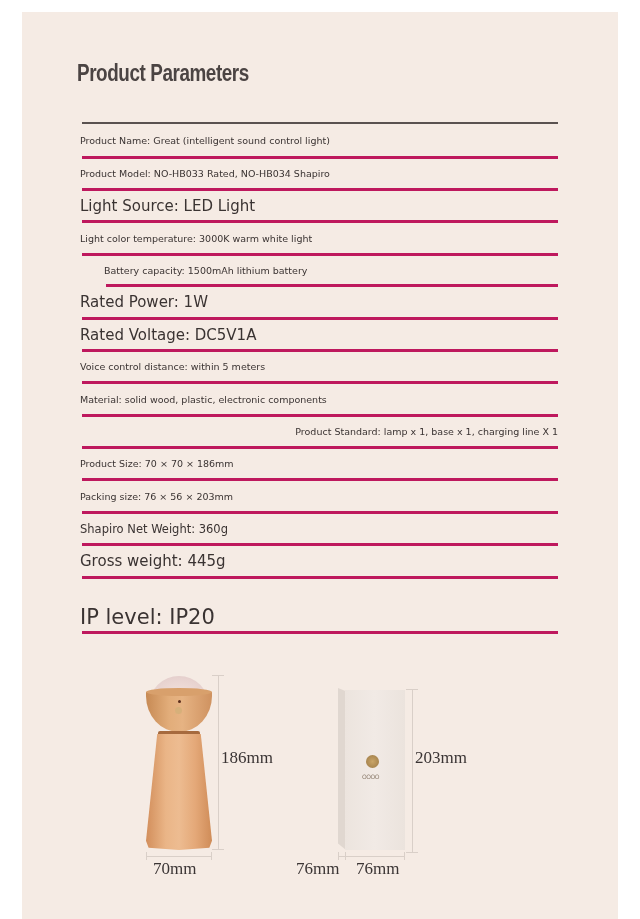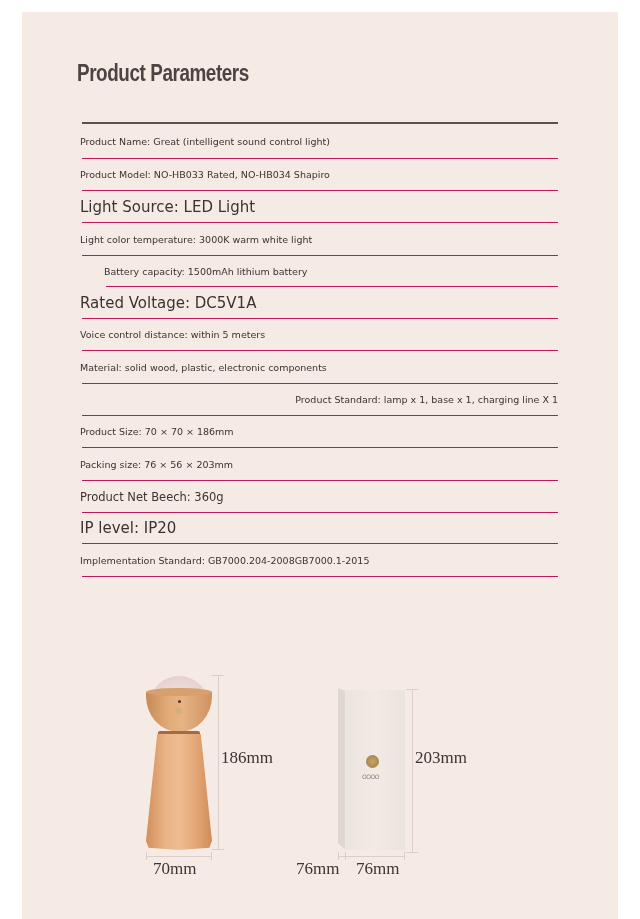--- a/index.html
+++ b/index.html
@@ -1,26 +1,26 @@
 <!DOCTYPE html>
 <html><head>
   <meta charset="utf-8">
   <style>
     html, body { margin:0; padding:0; }
     body { width:640px; height:919px; background:#ffffff; position:relative; overflow:hidden; font-family:"DejaVu Sans", sans-serif; }
     .panel { position:absolute; left:22px; top:12px; width:596px; height:907px; background:#f5ebe4; }
     .title { position:absolute; left:77px; top:60px; margin:0; font-family:"Liberation Sans", sans-serif; font-weight:bold; font-size:23px; color:#4b4443; letter-spacing:-0.5px; transform:scaleX(0.82); transform-origin:left center; }
     .table { position:absolute; left:82px; top:122px; width:476px; }
     .rule-top { height:2px; background:#5a5250; }
-    .row { position:relative; border-bottom:1px solid #be185d; color:#3a3332; display:flex; align-items:center; box-sizing:border-box; white-space:nowrap; }
+    .row { position:relative; border-bottom:3px solid #be185d; color:#3a3332; display:flex; align-items:center; box-sizing:border-box; white-space:nowrap; }
     .row .txt { padding-left:0; margin-left:-2px; }
     .s { font-size:9.5px; }
     .m { font-size:11.5px; }
     .l { font-size:15px; }
-    .xl { font-size:15px; }
+    .xl { font-size:21px;margin-top:24px; }
     .dim { position:absolute; font-family:Liberation Serif, serif; font-size:17px; color:#3a3434; }
     .vline { position:absolute; width:1px; background:#d9cfc8; }
     .hline { position:absolute; height:1px; background:#d9cfc8; }
     .tick { position:absolute; background:#d9cfc8; }
 
     
     .lamp-dome { position:absolute; left:149px; top:676px; width:60px; height:30px; border-radius:30px 30px 0 0; background:radial-gradient(ellipse at 50% 70%, #f4e3de 0%, #e8d3d0 60%, #dcc5c4 100%); }
     .lamp-head { position:absolute; left:146px; top:692px; width:66px; height:40px; border-radius:0 0 33px 33px / 0 0 36px 36px; background:linear-gradient(90deg, #c78a54 0%, #e2ad7a 35%, #e6b383 55%, #cf9260 100%); }
     .lamp-head::before { content:""; position:absolute; left:-0px; top:-4px; width:66px; height:8px; border-radius:50%; background:#d8a06c; }
     .lamp-dot { position:absolute; left:178px; top:700px; width:3px; height:3px; border-radius:50%; background:#5a2d1d; }
@@ -52,46 +52,49 @@
       </div>
       <div class="row l" style="height: 32px;">
         <span class="txt">Light Source: LED Light</span>
       </div>
       <div class="row s" style="height: 33px;">
         <span class="txt">Light color temperature: 3000K warm white light</span>
       </div>
       <div class="row s" style="height: 31px; margin-left: 24px;">
         <span class="txt">Battery capacity: 1500mAh lithium battery</span>
       </div>
+      <div class="row l" style="height: 33px;">
+        <span class="txt">Rated Power: 1W</span>
+      </div>
       <div class="row l" style="height: 32px;">
         <span class="txt">Rated Voltage: DC5V1A</span>
       </div>
       <div class="row s" style="height: 32px;">
         <span class="txt">Voice control distance: within 5 meters</span>
       </div>
       <div class="row s" style="height: 33px;">
         <span class="txt">Material: solid wood, plastic, electronic components</span>
       </div>
       <div class="row s" style="height: 32px; justify-content: flex-end;">
         <span class="txt">Product Standard: lamp x 1, base x 1, charging line X 1</span>
       </div>
       <div class="row s" style="height: 32px;">
         <span class="txt">Product Size: 70 × 70 × 186mm</span>
       </div>
       <div class="row s" style="height: 33px;">
         <span class="txt">Packing size: 76 × 56 × 203mm</span>
       </div>
       <div class="row m" style="height: 32px;">
-        <span class="txt">Product Net Beech: 360g</span>
+        <span class="txt">Shapiro Net Weight: 360g</span>
+      </div>
+      <div class="row l" style="height: 33px;">
+        <span class="txt">Gross weight: 445g</span>
       </div>
       <div class="row xl" style="height: 31px;">
         <span class="txt">IP level: IP20</span>
-      </div>
-      <div class="row s" style="height: 33px;">
-        <span class="txt">Implementation Standard: GB7000.204-2008GB7000.1-2015</span>
       </div>
     </div>
 </div>
 
 <div>
   <div class="lamp-dome"></div>
   <div class="lamp-head"></div>
   <div class="lamp-dot"></div>
   <div class="lamp-badge"></div>
   <div class="lamp-neck"></div>

